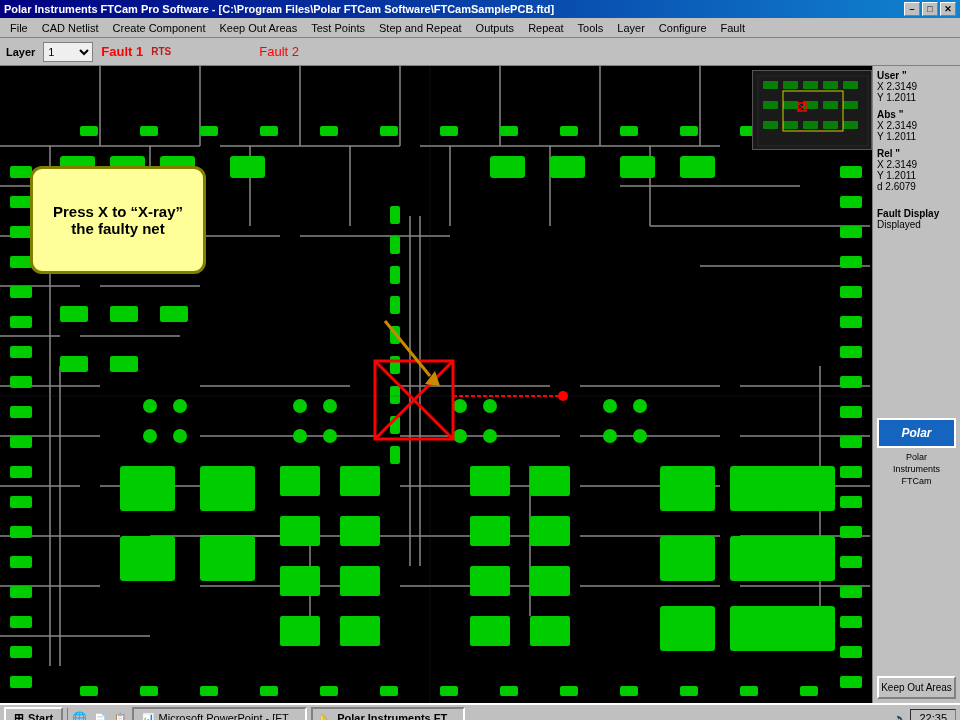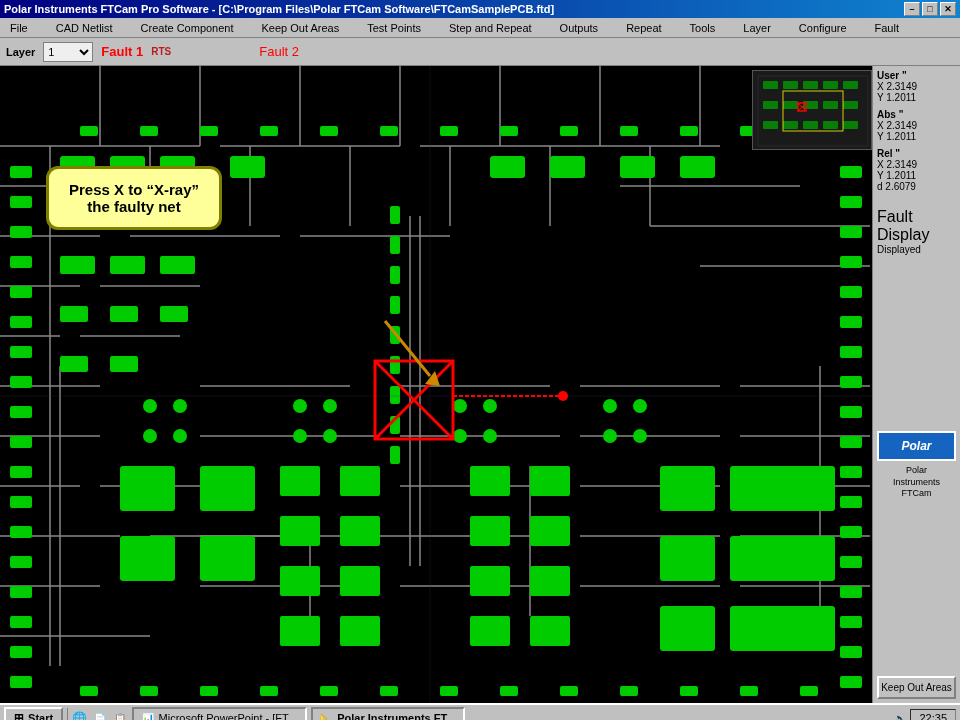--- a/index.html
+++ b/index.html
@@ -36,21 +36,21 @@
       cursor: pointer;
     }
 
     
     #menubar {
       background: #c0c0c0;
       height: 20px;
       display: flex;
       align-items: center;
       padding: 0 4px;
-      gap: 16px;
+      gap: 2px;
       border-bottom: 1px solid #808080;
     }
     .menu-item {
       padding: 2px 6px;
       font-size: 11px;
       cursor: pointer;
       color: black;
     }
 
     
@@ -108,21 +108,21 @@
       border-left: 1px solid #808080;
       padding: 4px;
       font-size: 10px;
       display: flex;
       flex-direction: column;
       gap: 2px;
     }
     .coord-section { margin-bottom: 4px; }
     .coord-label { font-size: 10px; font-weight: bold; }
     .coord-value { font-size: 10px; }
-    .fault-display-label { font-size: 16px; font-weight: normal; margin-top: 4px; }
+    .fault-display-label { font-size: 10px; font-weight: bold; margin-top: 4px; }
     .fault-display-value { font-size: 10px; }
 
     #keep-out-btn {
       margin-top: auto;
       background: #c0c0c0;
       border: 2px solid;
       border-color: #fff #808080 #808080 #fff;
       padding: 4px 2px;
       font-size: 10px;
       text-align: center;
@@ -138,25 +138,25 @@
       height: 80px;
       background: #1a1a1a;
       border: 1px solid #555;
       overflow: hidden;
     }
 
     
     #tooltip-bubble {
       position: absolute;
       top: 100px;
-      left: 46px;
+      left: 30px;
       background: #ffff99;
       border: 3px solid #808000;
       border-radius: 12px;
-      padding: 12px 20px;
+      padding: 34px 20px;
       font-size: 15px;
       font-weight: bold;
       color: #000;
       max-width: 220px;
       text-align: center;
       z-index: 10;
     }
 
     
     #pcb-svg {

